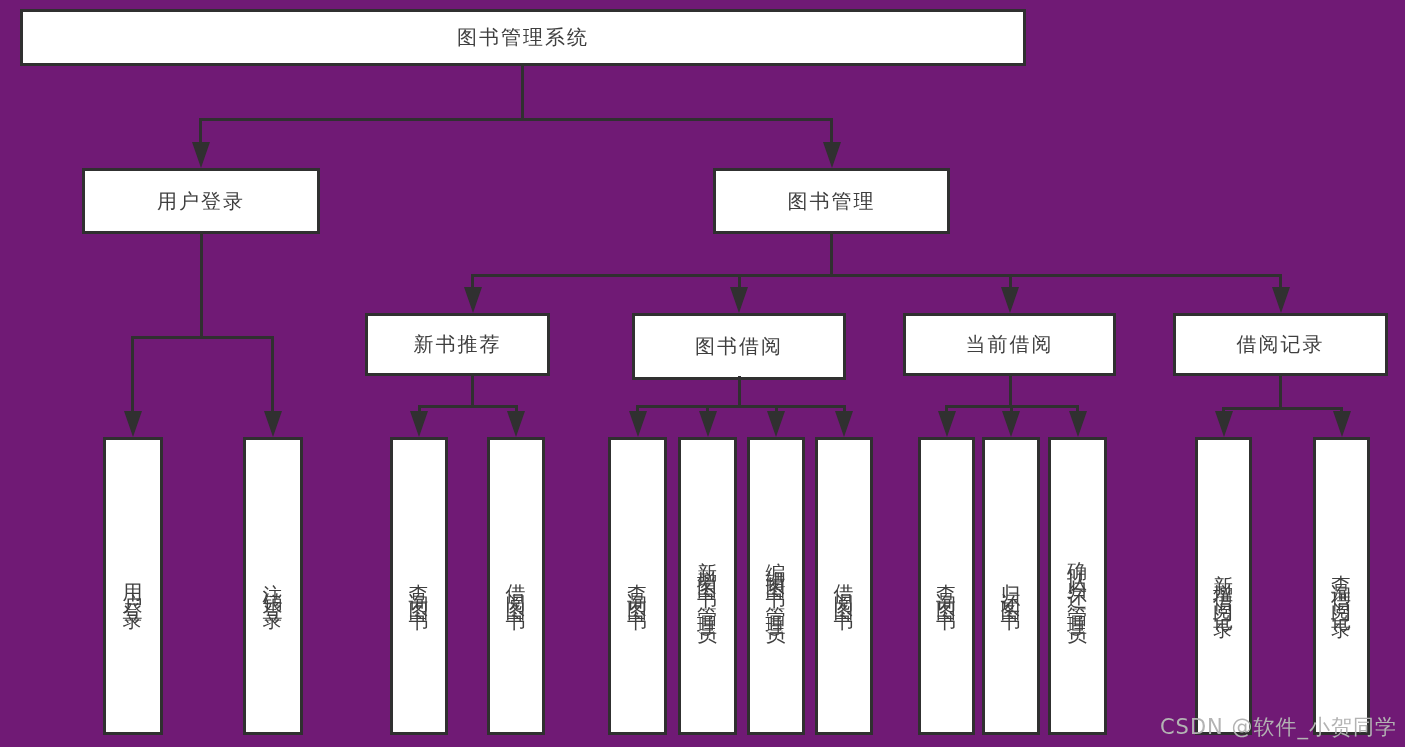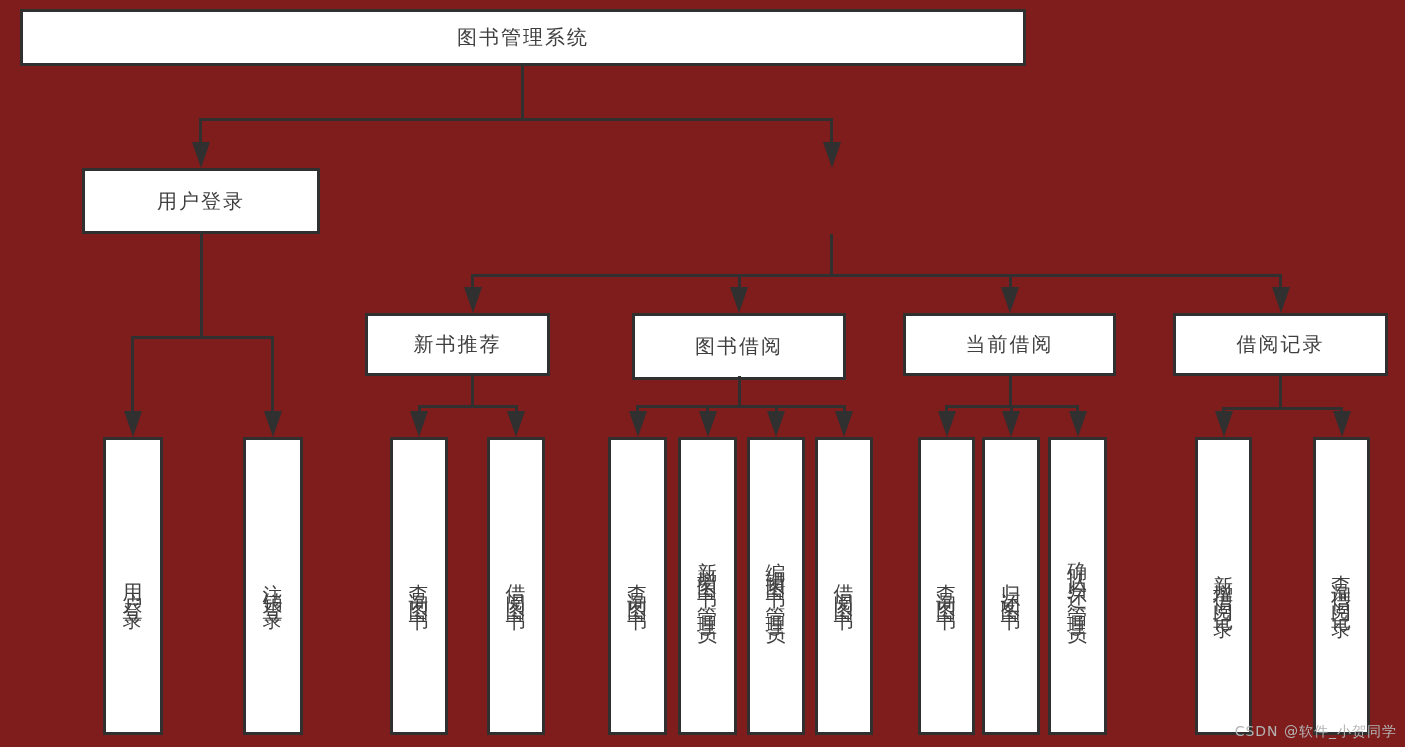--- a/index.html
+++ b/index.html
@@ -1,20 +1,20 @@
 <!DOCTYPE html>
 <html><head>
 <meta charset="utf-8">
 <style>
   html, body { margin: 0; padding: 0; background: #ffffff; }
   .stage {
     position: relative;
     width: 1405px;
     height: 747px;
-    background: #7f1d1d;
+    background: #701a75;
     font-family: "DejaVu Sans", "Liberation Sans", sans-serif;
     overflow: hidden;
   }
   .box {
     position: absolute;
     box-sizing: border-box;
     background: #ffffff;
     border: 3px solid #303030;
     display: flex;
     align-items: center;
@@ -39,21 +39,21 @@
     width: 0;
     height: 0;
     border-left: 9px solid transparent;
     border-right: 9px solid transparent;
     border-top: 26px solid #303030;
   }
   .watermark {
     position: absolute;
     right: 8px;
     bottom: 6px;
-    font-size: 14px;
+    font-size: 21px;
     color: #b3b3b3;
     letter-spacing: 1px;
     white-space: nowrap;
   }
 </style>
 </head>
 <body>
 
 <div class="stage">
 
@@ -63,20 +63,23 @@
 
   <div class="line" style="left:521px;top:66px;width:3px;height:52px"></div>
   <div class="line" style="left:199px;top:118px;width:634px;height:3px"></div>
   <div class="line" style="left:199px;top:118px;width:3px;height:26px"></div>
   <div class="arrow" style="left:192px;top:142px"></div>
   <div class="line" style="left:830px;top:118px;width:3px;height:26px"></div>
   <div class="arrow" style="left:823px;top:142px"></div>
 
   <div class="box" style="left:82px;top:168px;width:238px;height:66px">
     <span class="lbl">用户登录</span>
+  </div>
+  <div class="box" style="left:713px;top:168px;width:237px;height:66px">
+    <span class="lbl">图书管理</span>
   </div>
 
   <div class="line" style="left:200px;top:234px;width:3px;height:102px"></div>
   <div class="line" style="left:131px;top:336px;width:143px;height:3px"></div>
   <div class="line" style="left:131px;top:336px;width:3px;height:77px"></div>
   <div class="arrow" style="left:124px;top:411px"></div>
   <div class="line" style="left:271px;top:336px;width:3px;height:77px"></div>
   <div class="arrow" style="left:264px;top:411px"></div>
 
   <div class="line" style="left:830px;top:234px;width:3px;height:40px"></div>

